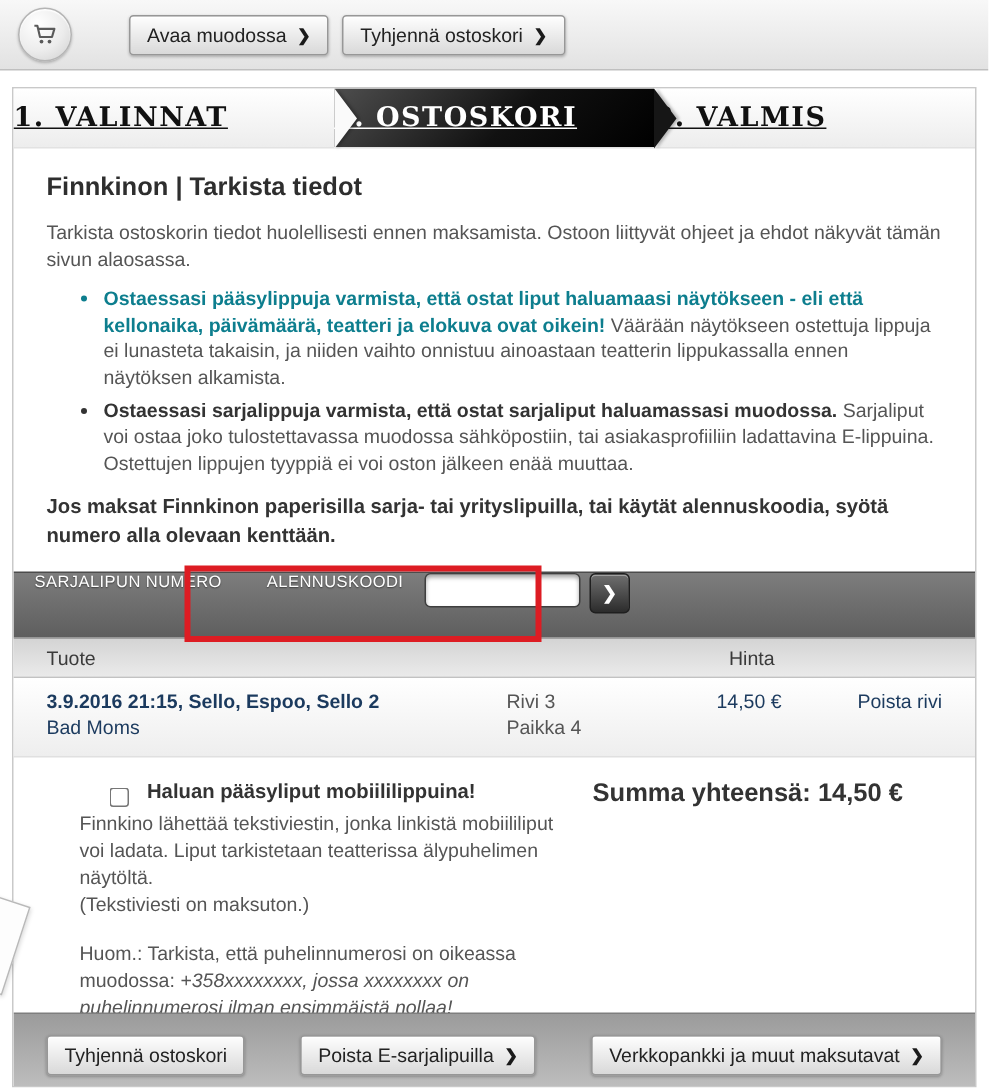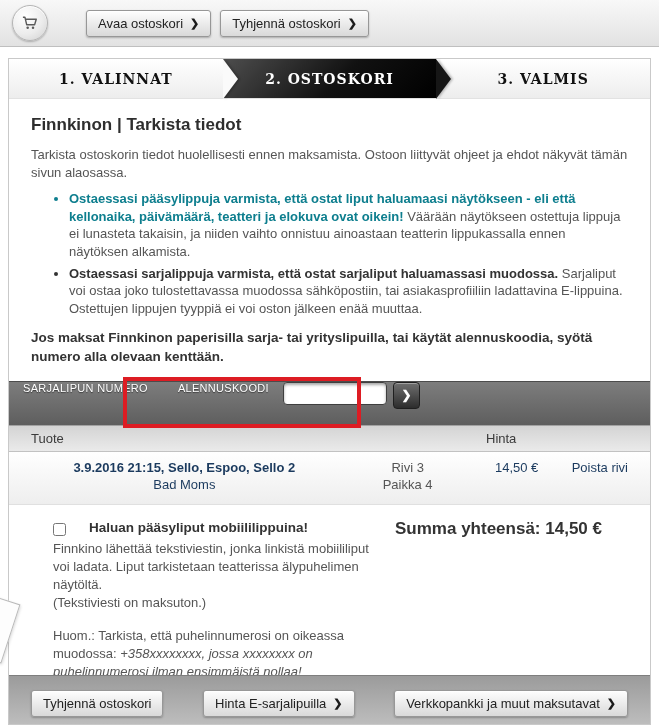--- a/index.html
+++ b/index.html
@@ -45,24 +45,25 @@
   .card {
     position:absolute; left:8px; right:8px; top:58px; height:667px;
     background:#fff; border:1px solid #c9c9c9;
     overflow:hidden;
   }
 
   
   .steps { display:flex; height:40px; background:linear-gradient(#ffffff,#ededed); border-bottom:1px solid #e2e2e2; }
   .step {
     position:relative; flex:1;
-    display:flex; align-items:center; justify-content:center;
+    display:flex; align-items:center; justify-content:flex-start;
     font-family:"DejaVu Serif", serif; font-weight:bold;
-    font-size:14px; letter-spacing:1px; color:#111;
+    font-size:18px; letter-spacing:1px; color:#111;
     cursor:pointer;
+    text-decoration:underline;
   }
   .step:not(:last-child)::after {
     content:""; position:absolute; right:-15px; top:0; z-index:2;
     border-top:20px solid transparent; border-bottom:20px solid transparent;
     border-left:15px solid #fafafa;
     filter:drop-shadow(2px 0 1px rgba(0,0,0,.25));
   }
   .step.active { background:linear-gradient(135deg,#4e4e4e 0%,#111 55%,#000 100%); color:#fff; }
   .step.active::after { border-left-color:#161616; }
 
@@ -116,34 +117,33 @@
     font-size:13px; color:#3a3a3a;
   }
   .thead .th-product { flex:1; }
   .thead .th-price { width:142px; }
   .trow {
     margin:0 -22px;
     background:linear-gradient(#ffffff,#eeeeee);
     border-bottom:1px solid #e0e0e0;
     display:flex; padding:8px 22px 10px;
     font-size:13px;
-    text-align:center;
   }
   .trow .c1 { flex:1; }
   .trow .c1 .show { color:#1b3a5e; font-weight:bold; }
   .trow .c1 .movie { color:#1b3a5e; margin-top:2px; }
   .trow .c2 { width:140px; color:#555; }
   .trow .c2 div { margin-bottom:2px; }
   .trow .c3 { width:78px; color:#1b3a5e; }
   .trow .remove-link { color:#1b3a5e; text-decoration:none; cursor:pointer; margin-left:16px; white-space:nowrap; }
 
   
   .options { display:flex; padding:14px 22px 0; }
   .opt-left { width:330px; font-size:13px; line-height:1.4; color:#555; }
-  .mobile-row { display:flex; align-items:center; gap:23px; }
+  .mobile-row { display:flex; align-items:flex-end; gap:12px;margin-left:20px; }
   .mobile-row input[type=checkbox] { margin-top:2px; width:13px; height:13px; cursor:pointer; }
   .mobile-label { font-size:13.5px; font-weight:bold; color:#333; cursor:pointer; }
   .mobile-desc { margin-top:2px; }
   .mobile-free { margin-bottom:14px; }
   .phone-note { margin-top:14px; }
   .phone-note .it { font-style:italic; }
   .opt-right { flex:1; text-align:right; padding-right:4px; }
   .total { font-size:17px; font-weight:bold; color:#333; white-space:nowrap; }
 
   
@@ -168,21 +168,21 @@
 
 <div class="cartbar">
   <div class="cart-badge">
     <svg width="20" height="20" viewBox="0 0 24 24">
       <path d="M3.5 5h2.4l2.1 9h9.6l1.9-6.5H7" fill="none" stroke="#5a5a5a" stroke-width="1.7" stroke-linejoin="round"></path>
       <circle cx="9.2" cy="17.6" r="1.5" fill="#5a5a5a"></circle>
       <circle cx="15.6" cy="17.6" r="1.5" fill="#5a5a5a"></circle>
     </svg>
   </div>
   <button class="btn">
-    <span>Avaa ostoskori</span>
+    <span>Avaa muodossa</span>
     <span class="chev">❯</span>
   </button>
   <button class="btn">
     <span>Tyhjennä ostoskori</span>
     <span class="chev">❯</span>
   </button>
 </div>
 
 <div class="card">
 
@@ -259,21 +259,21 @@
         <span class="total"><span>Summa yhteensä:</span> <span>14,50 €</span></span>
       </div>
     </div>
   </div>
 
   <div class="footer">
     <button class="btn">
       <span>Tyhjennä ostoskori</span>
     </button>
     <button class="btn">
-      <span>Hinta E-sarjalipuilla</span>
+      <span>Poista E-sarjalipuilla</span>
       <span class="chev">❯</span>
     </button>
     <button class="btn">
       <span>Verkkopankki ja muut maksutavat</span>
       <span class="chev">❯</span>
     </button>
   </div>
 </div>
 
 <div class="edge-artifact"></div>

